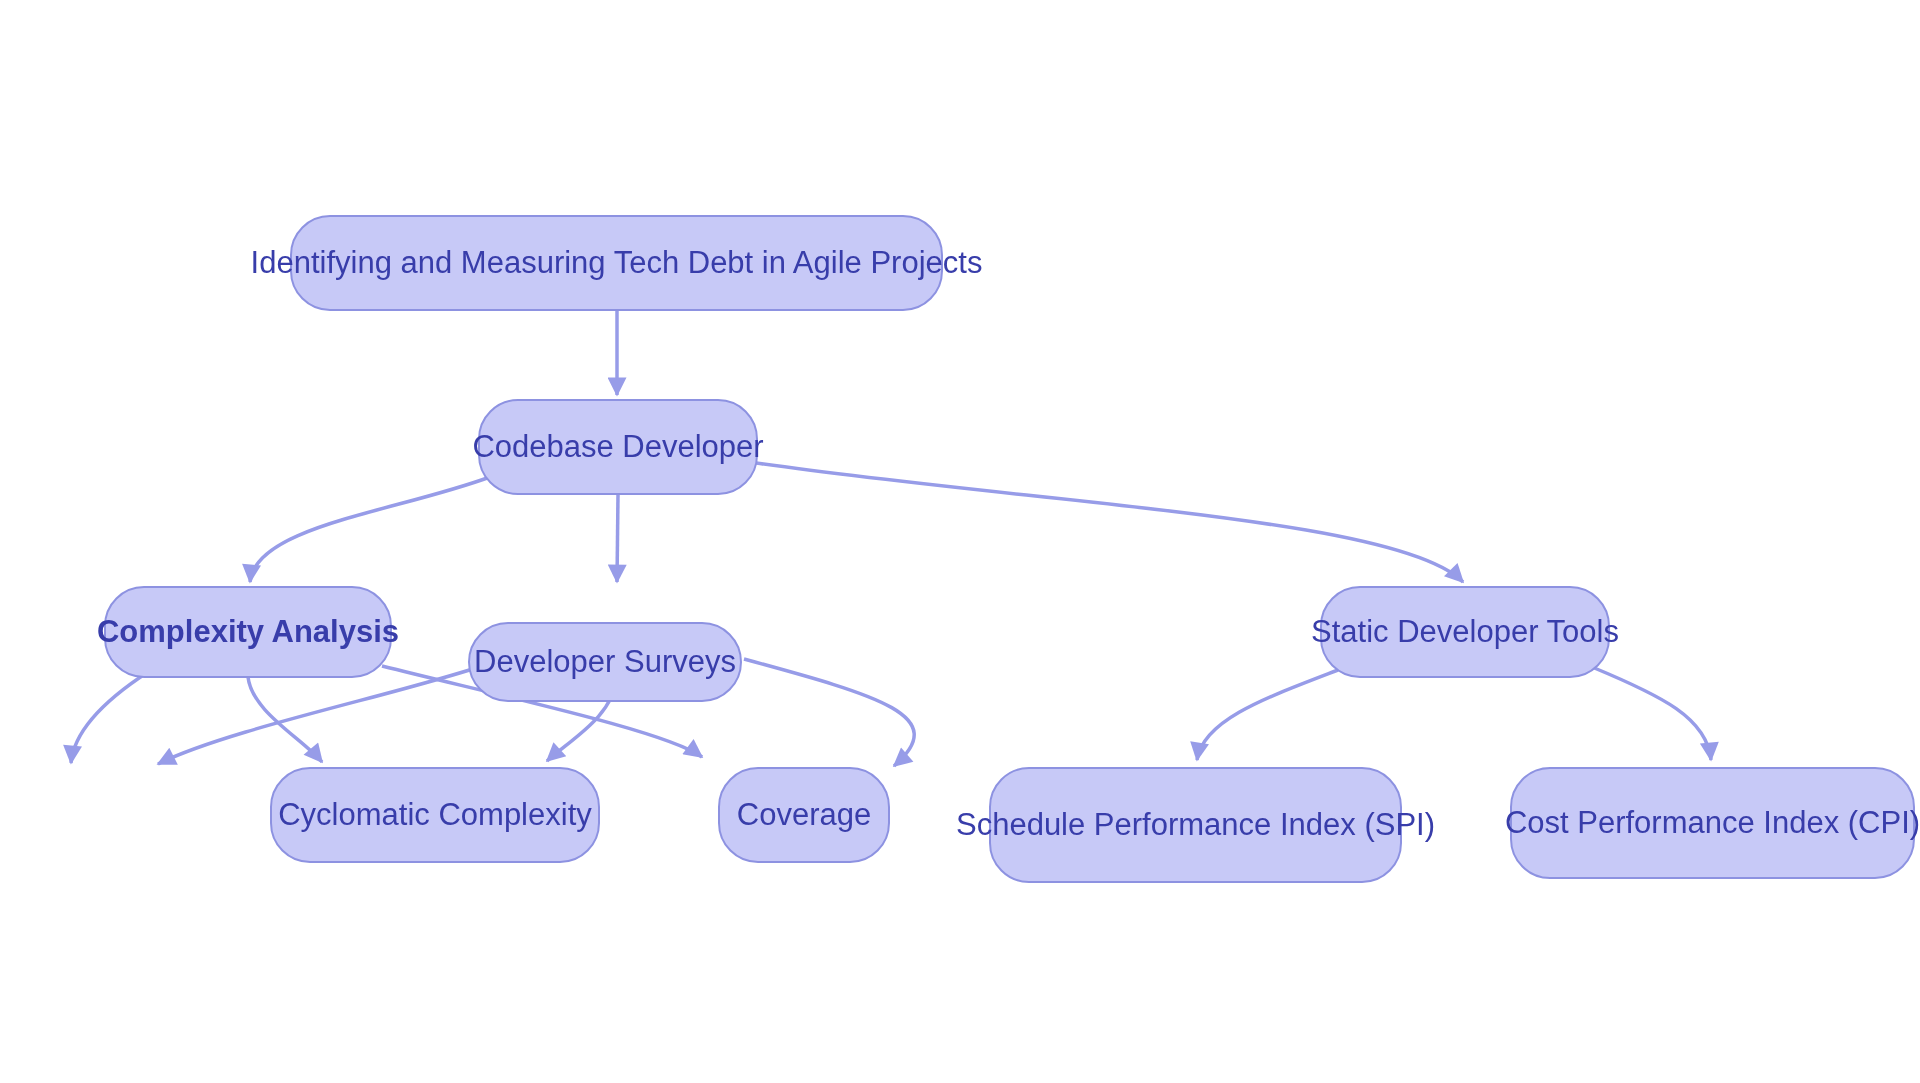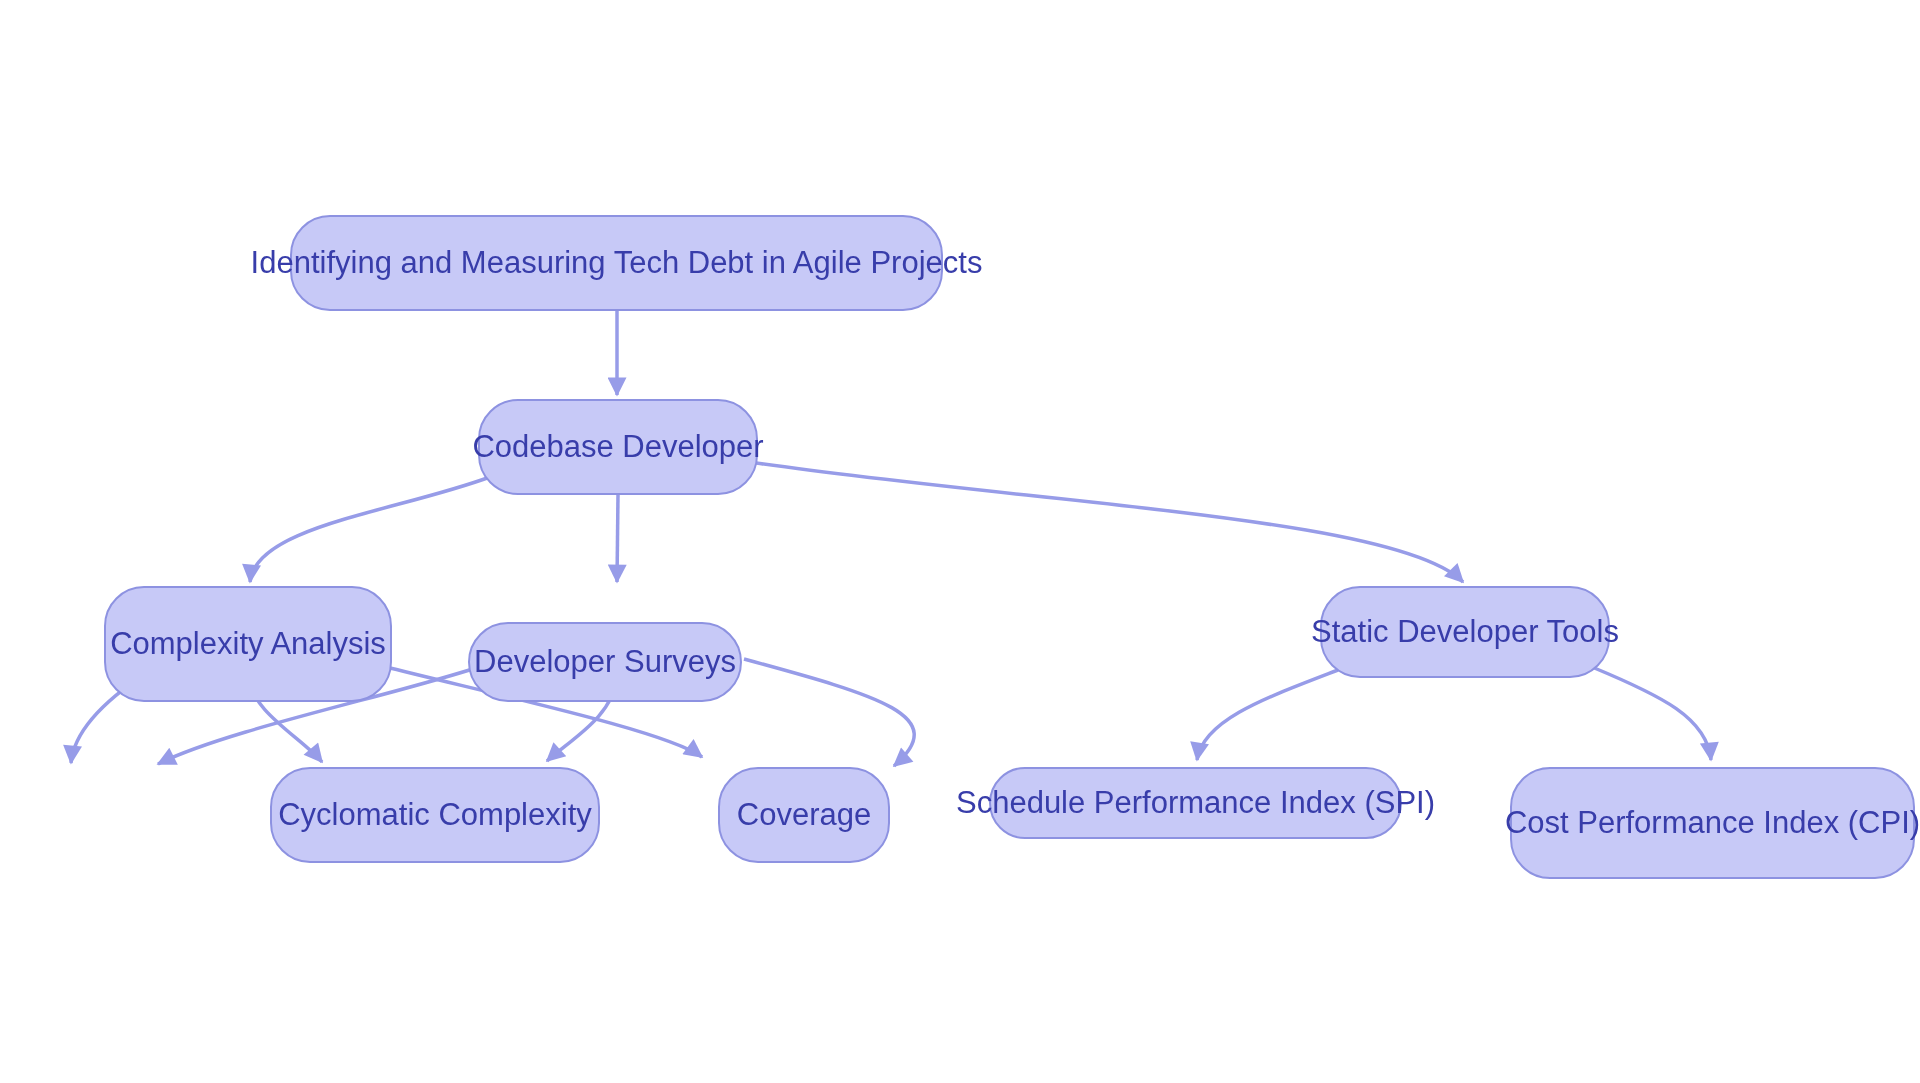--- a/index.html
+++ b/index.html
@@ -60,28 +60,28 @@
     <path class="edge" d="M616,678 C614,716 570,740 547,761" marker-end="url(#arrow)"></path>
     <path class="edge" d="M744,659 C880,696 952,716 894,766" marker-end="url(#arrow)"></path>
     <path class="edge" d="M1338,670 C1265,698 1203,720 1197,760" marker-end="url(#arrow)"></path>
     <path class="edge" d="M1592,667 C1662,696 1707,718 1711,760" marker-end="url(#arrow)"></path>
   </svg>
 
   <div class="node" style="left:290px; top:215px; width:653px; height:96px;">Identifying and Measuring Tech Debt in Agile Projects</div>
 
   <div class="node" style="left:478px; top:399px; width:280px; height:96px;">Codebase Developer</div>
 
-  <div class="node" style="left:104px; top:586px; width:288px; height:116px;">Complexity Analysis</div>
+  <div class="node" style="left:104px; top:586px; width:288px; height:92px;font-weight:bold;">Complexity Analysis</div>
 
   <div class="node" style="left:468px; top:586px; width:274px; height:80px;margin-top:36px;">Developer Surveys</div>
 
   <div class="node" style="left:1320px; top:586px; width:290px; height:92px;">Static Developer Tools</div>
 
 
   <div class="node" style="left:718px; top:767px; width:172px; height:96px;">Coverage</div>
 
   <div class="node" style="left:270px; top:767px; width:330px; height:96px;">Cyclomatic Complexity</div>
 
-  <div class="node" style="left:989px; top:767px; width:413px; height:72px;">Schedule Performance Index (SPI)</div>
+  <div class="node" style="left:989px; top:767px; width:413px; height:116px;">Schedule Performance Index (SPI)</div>
 
   <div class="node" style="left:1510px; top:767px; width:405px; height:112px;">Cost Performance Index (CPI)</div>
 
 </div>
 
 </body></html>

